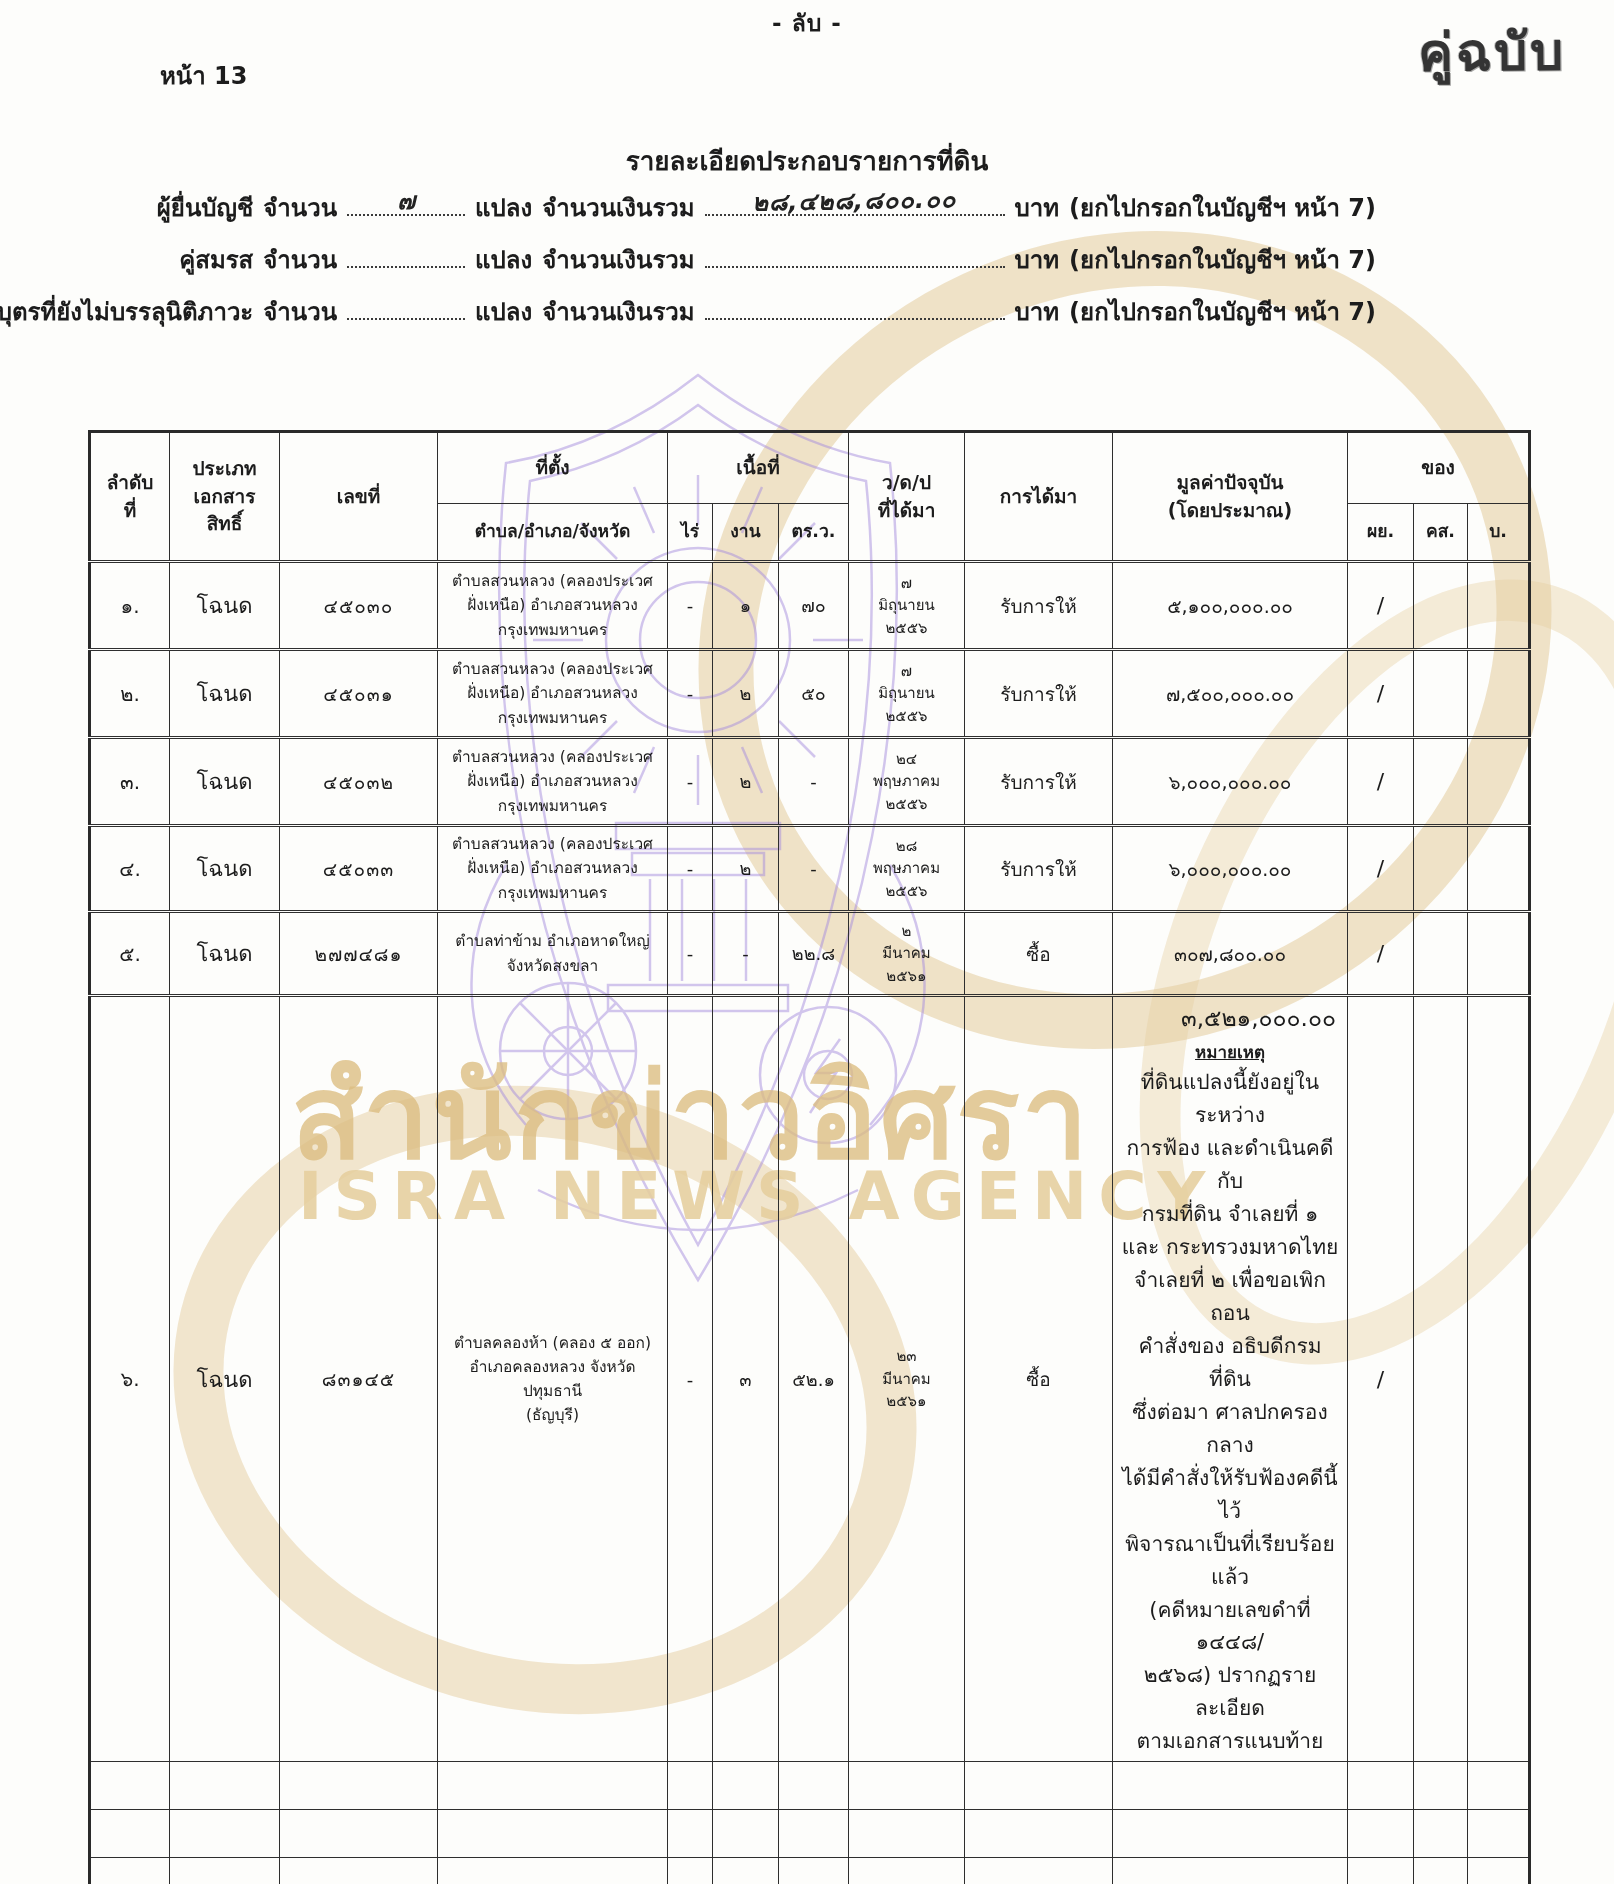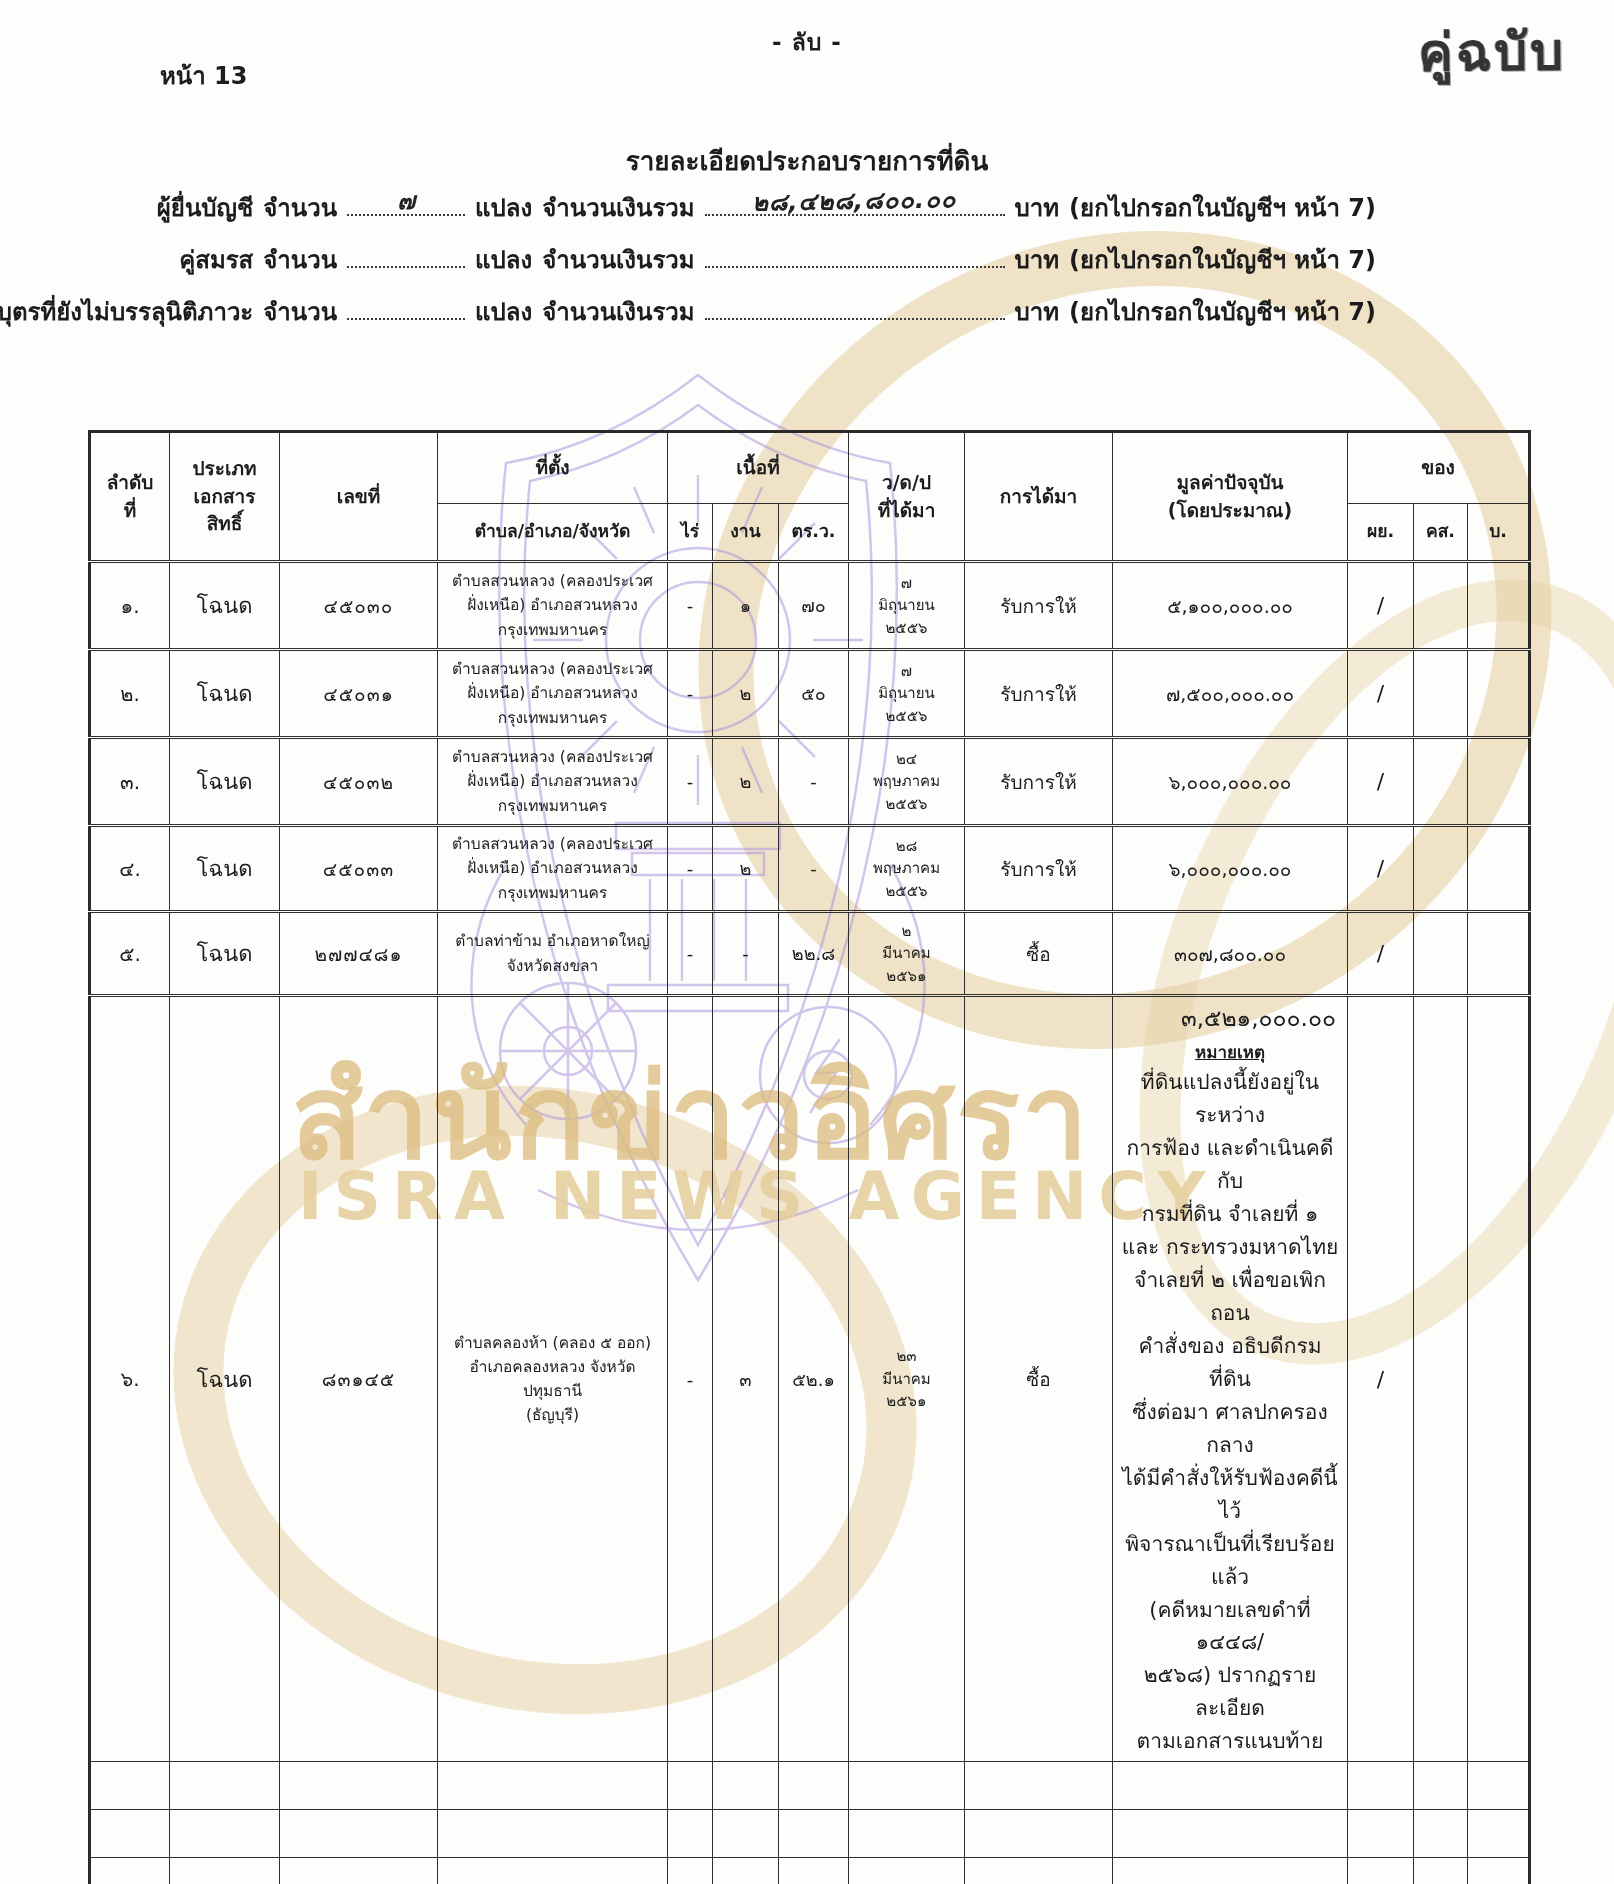--- a/index.html
+++ b/index.html
@@ -7,21 +7,21 @@
     position:relative;
     width:1614px;height:1884px;
     margin:0 auto;
     background:#fdfdfb;
     font-family:"DejaVu Sans","Liberation Sans",sans-serif;
     color:#1c1c1c;
     overflow:hidden;
   }
   
   .classification{
-    position:absolute;top:24px;left:0;width:100%;
+    position:absolute;top:5px;left:0;width:100%;
     text-align:center;font-size:23px;font-weight:700;letter-spacing:1px;
   }
   .copy-stamp{
     position:absolute;top:10px;right:48px;
     font-size:52px;font-weight:900;color:#343434;
     letter-spacing:3px;transform:rotate(-0.5deg);
     text-shadow:1px 1px 0 rgba(60,60,60,.45), -1px 0 0 rgba(60,60,60,.3);
   }
   .page-number{
     position:absolute;top:56px;left:160px;

